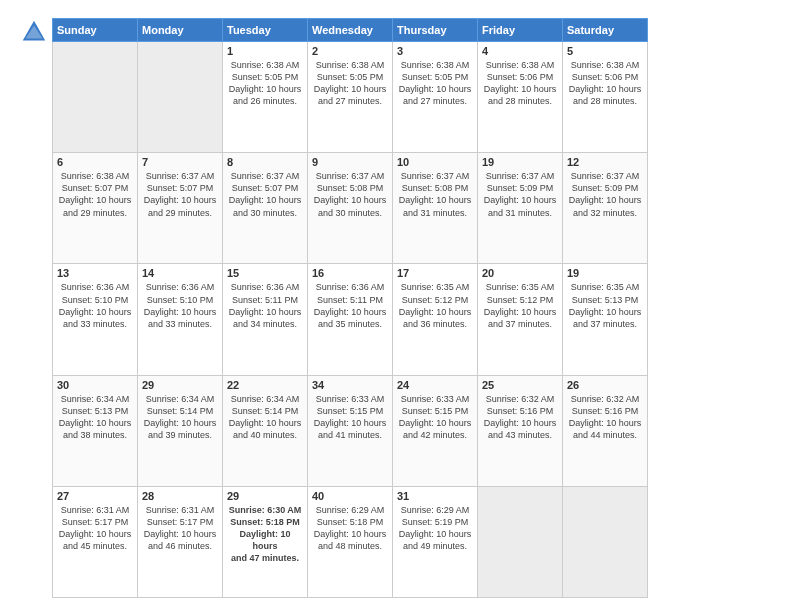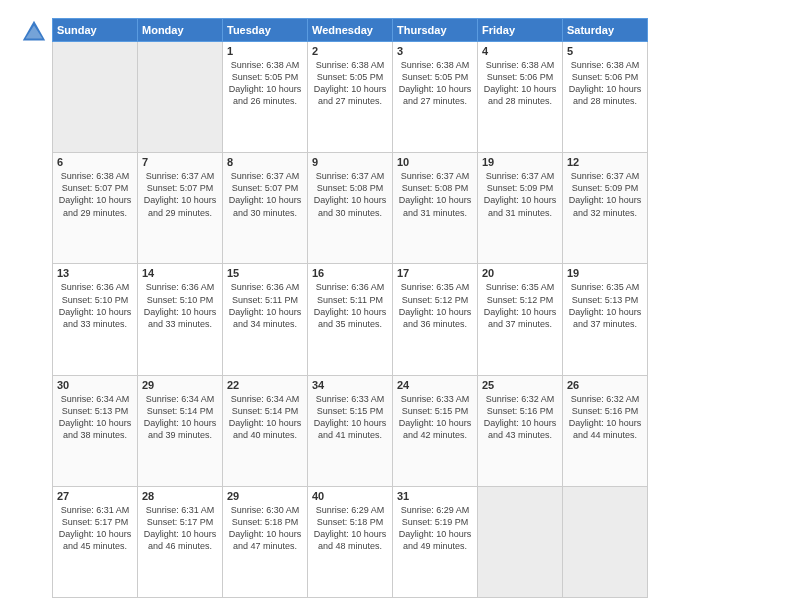--- a/index.html
+++ b/index.html
@@ -355,21 +355,21 @@
           </td>
           <td>
             <span class="day-num">28</span>
             <div class="day-info" style="white-space: pre-line;">Sunrise: 6:31 AM
 Sunset: 5:17 PM
 Daylight: 10 hours
 and 46 minutes.</div>
           </td>
           <td>
             <span class="day-num">29</span>
-            <div class="day-info" style="white-space: pre-line;">Sunrise: 6:30 AM
+            <div class="day-info" style="white-space: pre-line; font-weight: bold;">Sunrise: 6:30 AM
 Sunset: 5:18 PM
 Daylight: 10 hours
 and 47 minutes.</div>
           </td>
           <td>
             <span class="day-num">40</span>
             <div class="day-info" style="white-space: pre-line;">Sunrise: 6:29 AM
 Sunset: 5:18 PM
 Daylight: 10 hours
 and 48 minutes.</div>

